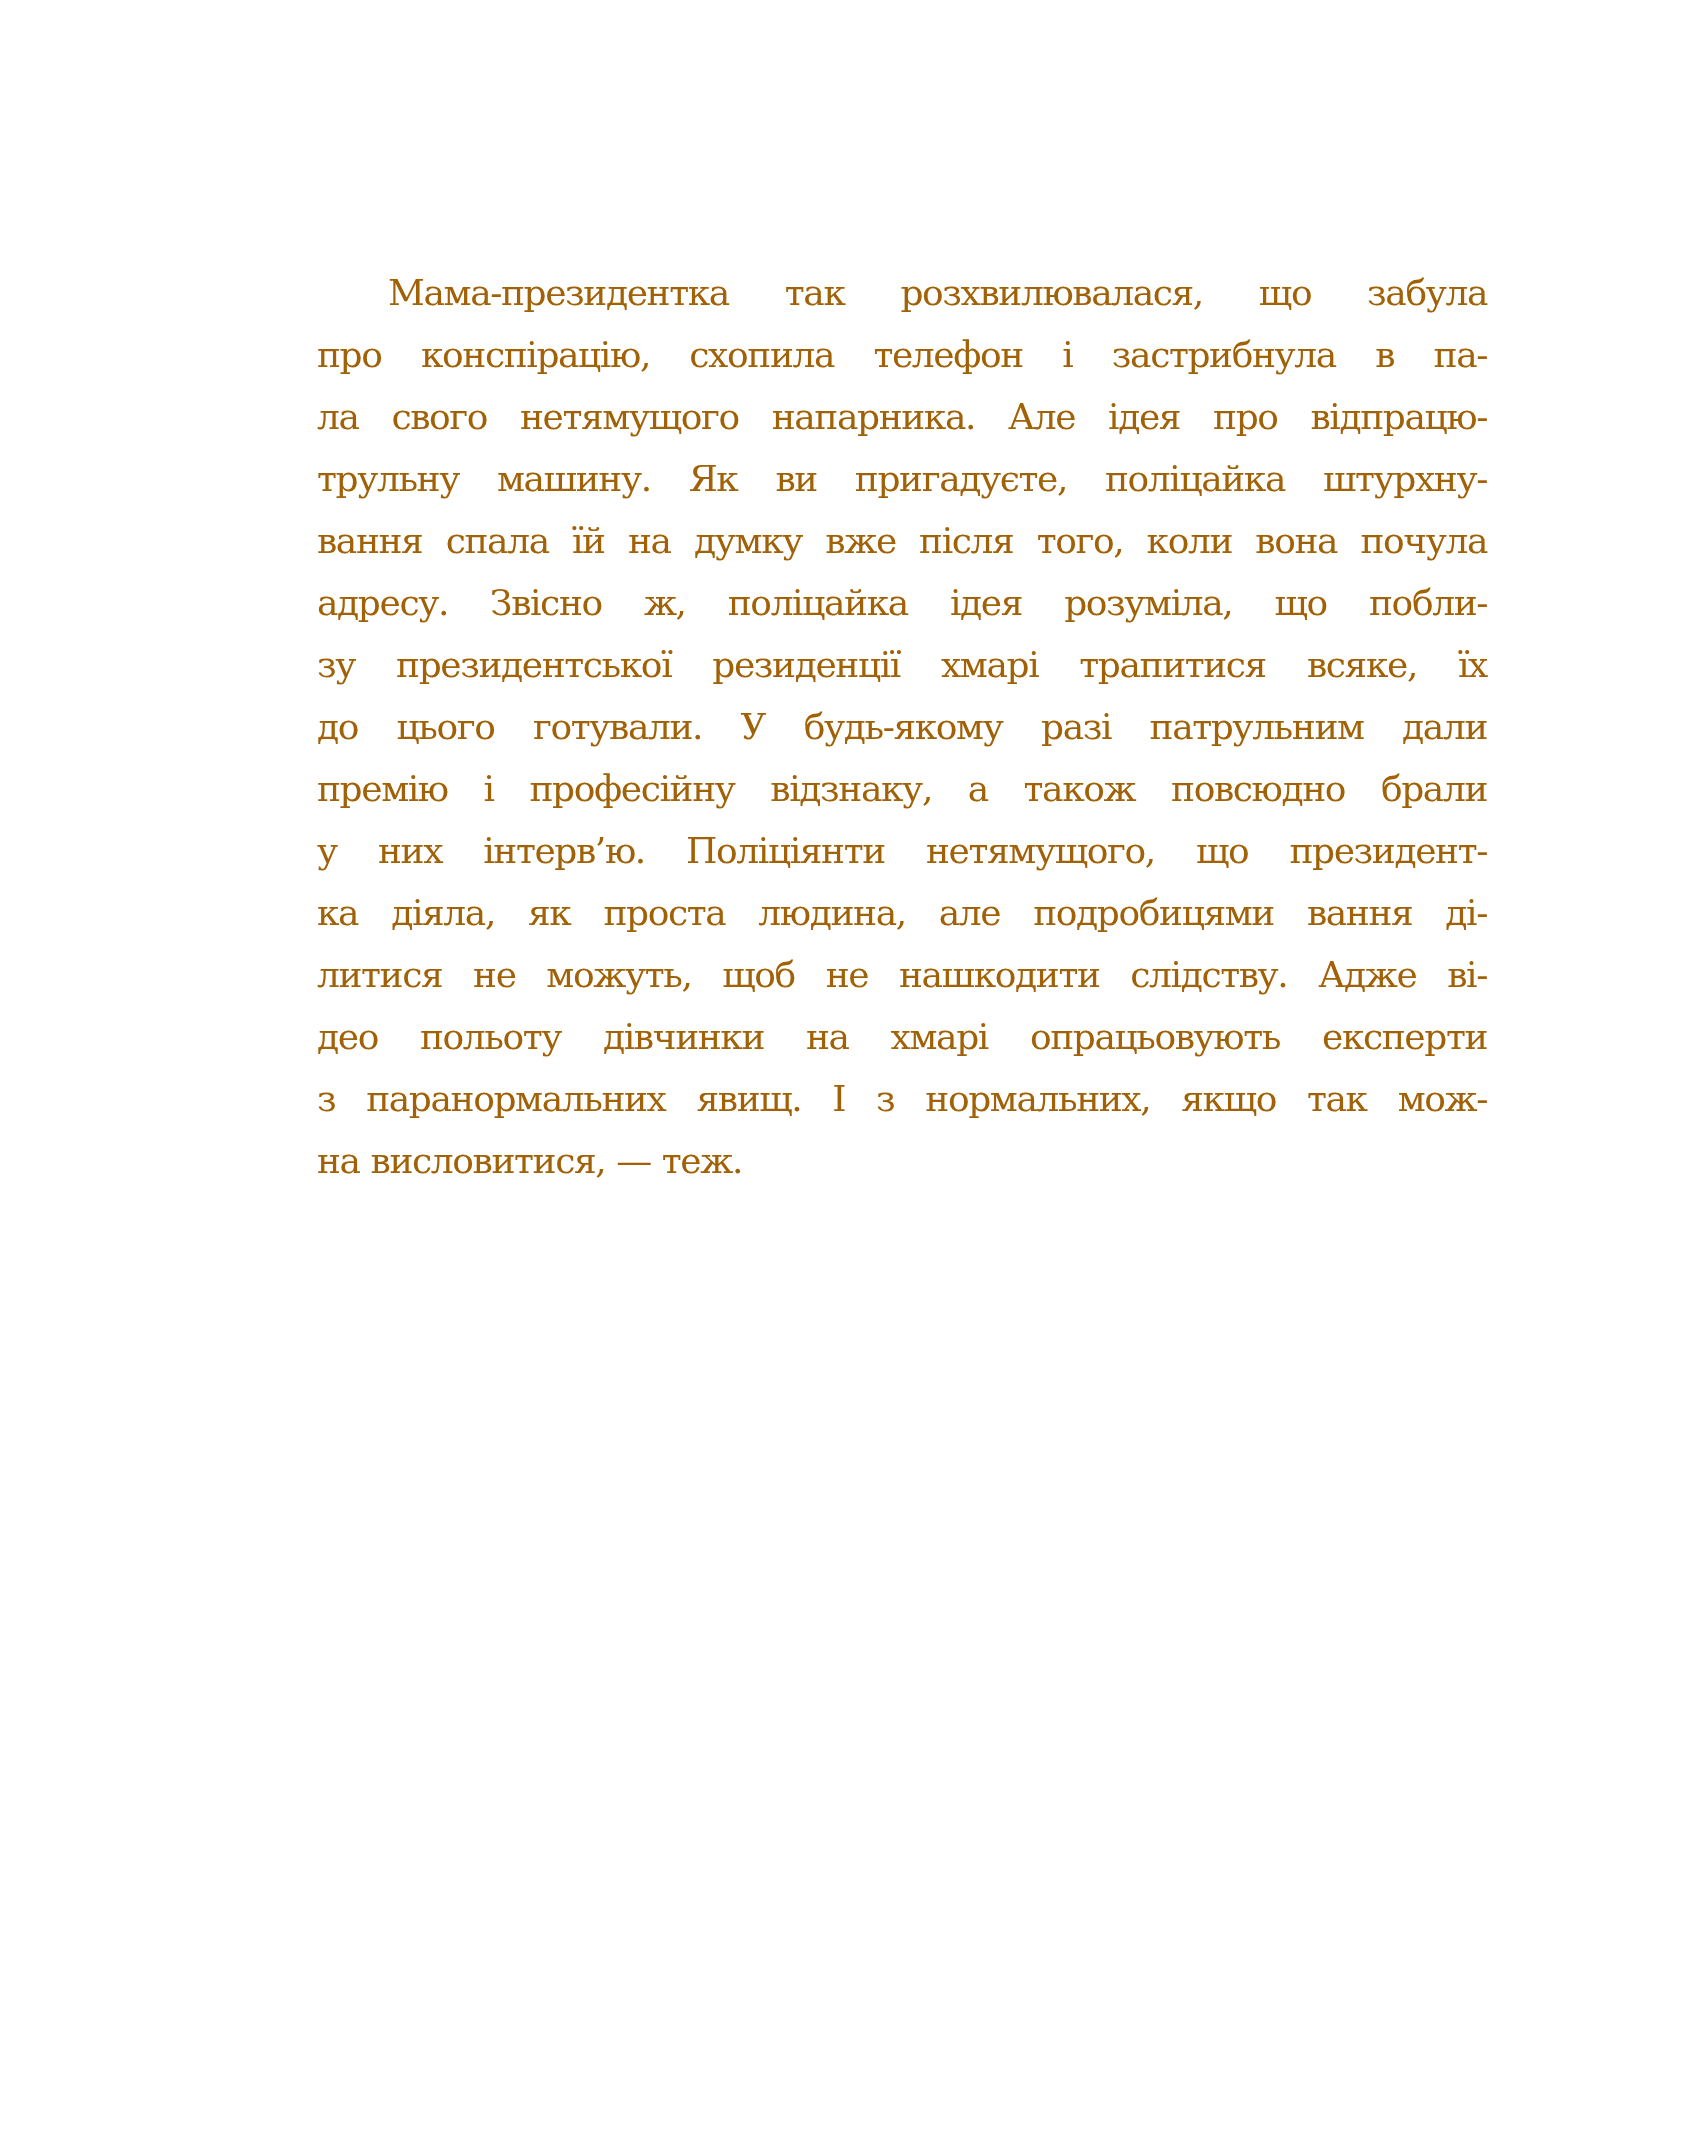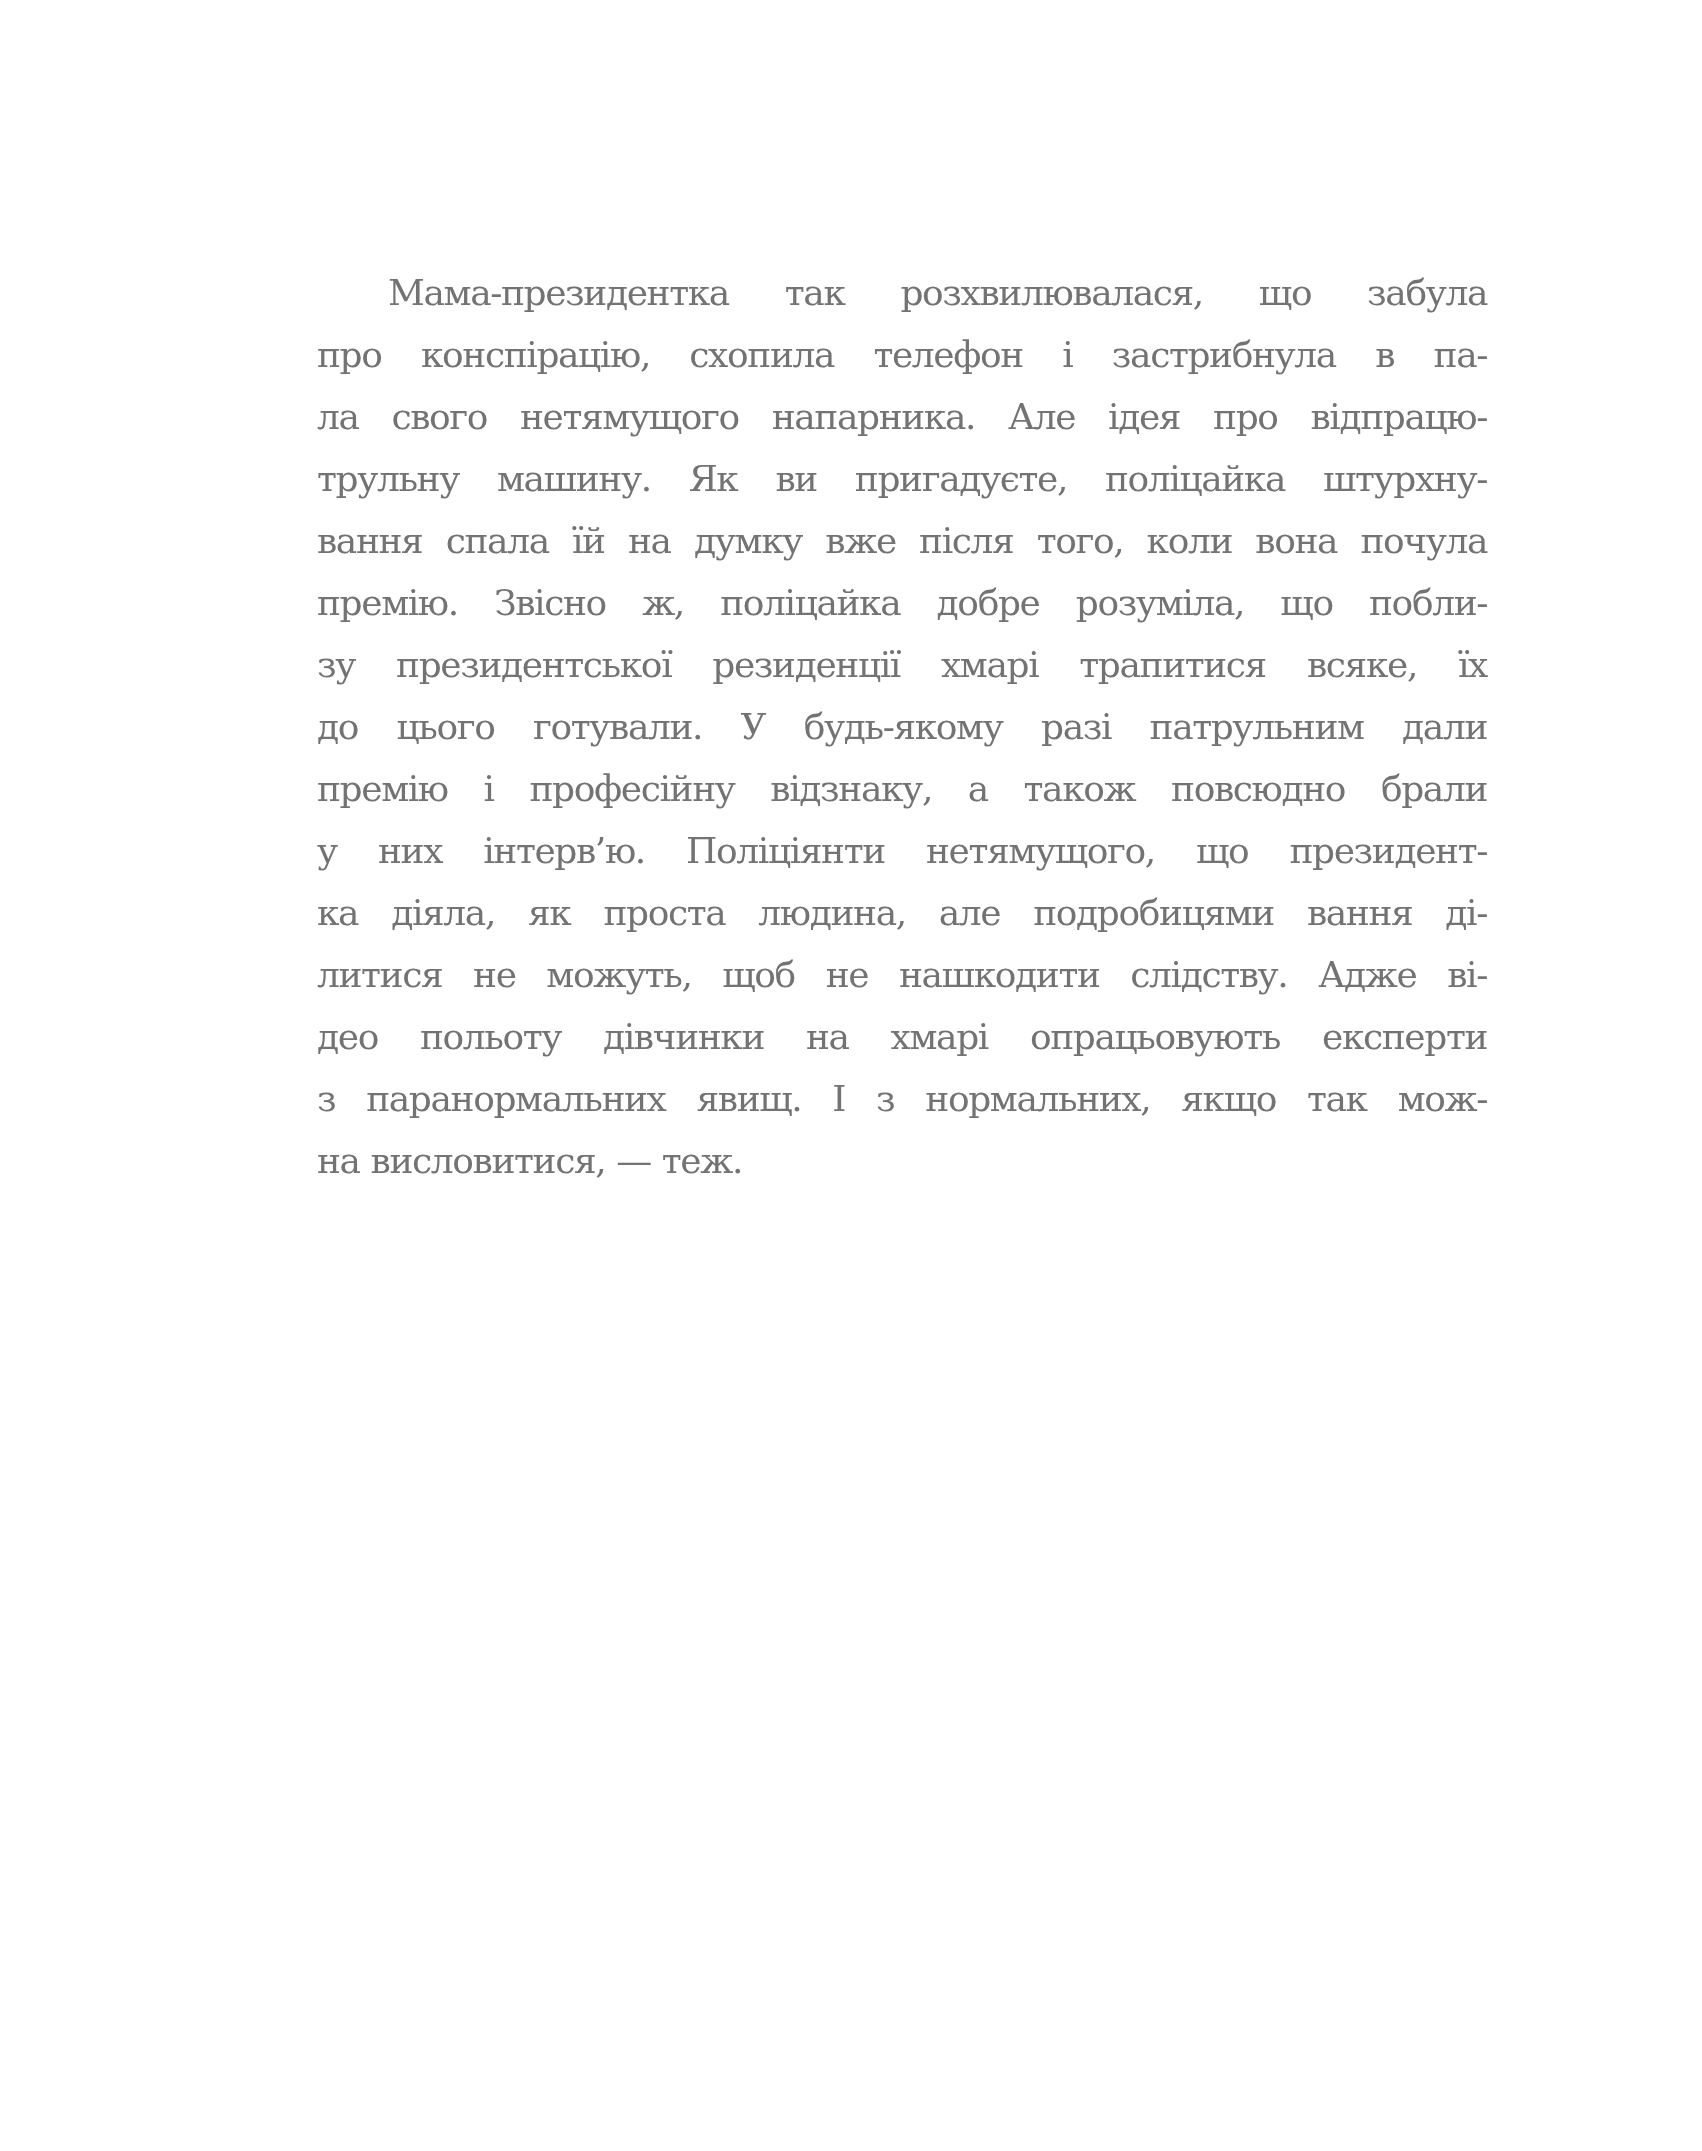--- a/index.html
+++ b/index.html
@@ -22,21 +22,21 @@
     background: #ffffff;
   }
   .text-block {
     position: absolute;
     left: 317px;
     top: 262px;
     width: 1170px;
     font-family: "DejaVu Serif", "Liberation Serif", serif;
     font-size: 36px;
     line-height: 62px;
-    color: #737373;
+    color: #a16207;
     letter-spacing: -1.4px;
     word-spacing: 0.9px;
   }
   .line {
     display: block;
     white-space: nowrap;
     text-align: justify;
     text-align-last: justify;
     height: 62px;
   }
@@ -50,21 +50,21 @@
 </head>
 <body>
 
 <div class="page">
   <div class="text-block">
     <span class="line first">Мама-президентка так розхвилювалася, що забула</span>
     <span class="line">про конспірацію, схопила телефон і застрибнула в па-</span>
     <span class="line">ла свого нетямущого напарника. Але ідея про відпрацю-</span>
     <span class="line">трульну машину. Як ви пригадуєте, поліцайка штурхну-</span>
     <span class="line">вання спала їй на думку вже після того, коли вона почула</span>
-    <span class="line">премію. Звісно ж, поліцайка добре розуміла, що побли-</span>
+    <span class="line">адресу. Звісно ж, поліцайка ідея розуміла, що побли-</span>
     <span class="line">зу президентської резиденції хмарі трапитися всяке, їх</span>
     <span class="line">до цього готували. У будь-якому разі патрульним дали</span>
     <span class="line">премію і професійну відзнаку, а також повсюдно брали</span>
     <span class="line">у них інтерв’ю. Поліціянти нетямущого, що президент-</span>
     <span class="line">ка діяла, як проста людина, але подробицями вання ді-</span>
     <span class="line">литися не можуть, щоб не нашкодити слідству. Адже ві-</span>
     <span class="line">део польоту дівчинки на хмарі опрацьовують експерти</span>
     <span class="line">з паранормальних явищ. І з нормальних, якщо так мож-</span>
     <span class="line last">на висловитися, — теж.</span>
   </div>

